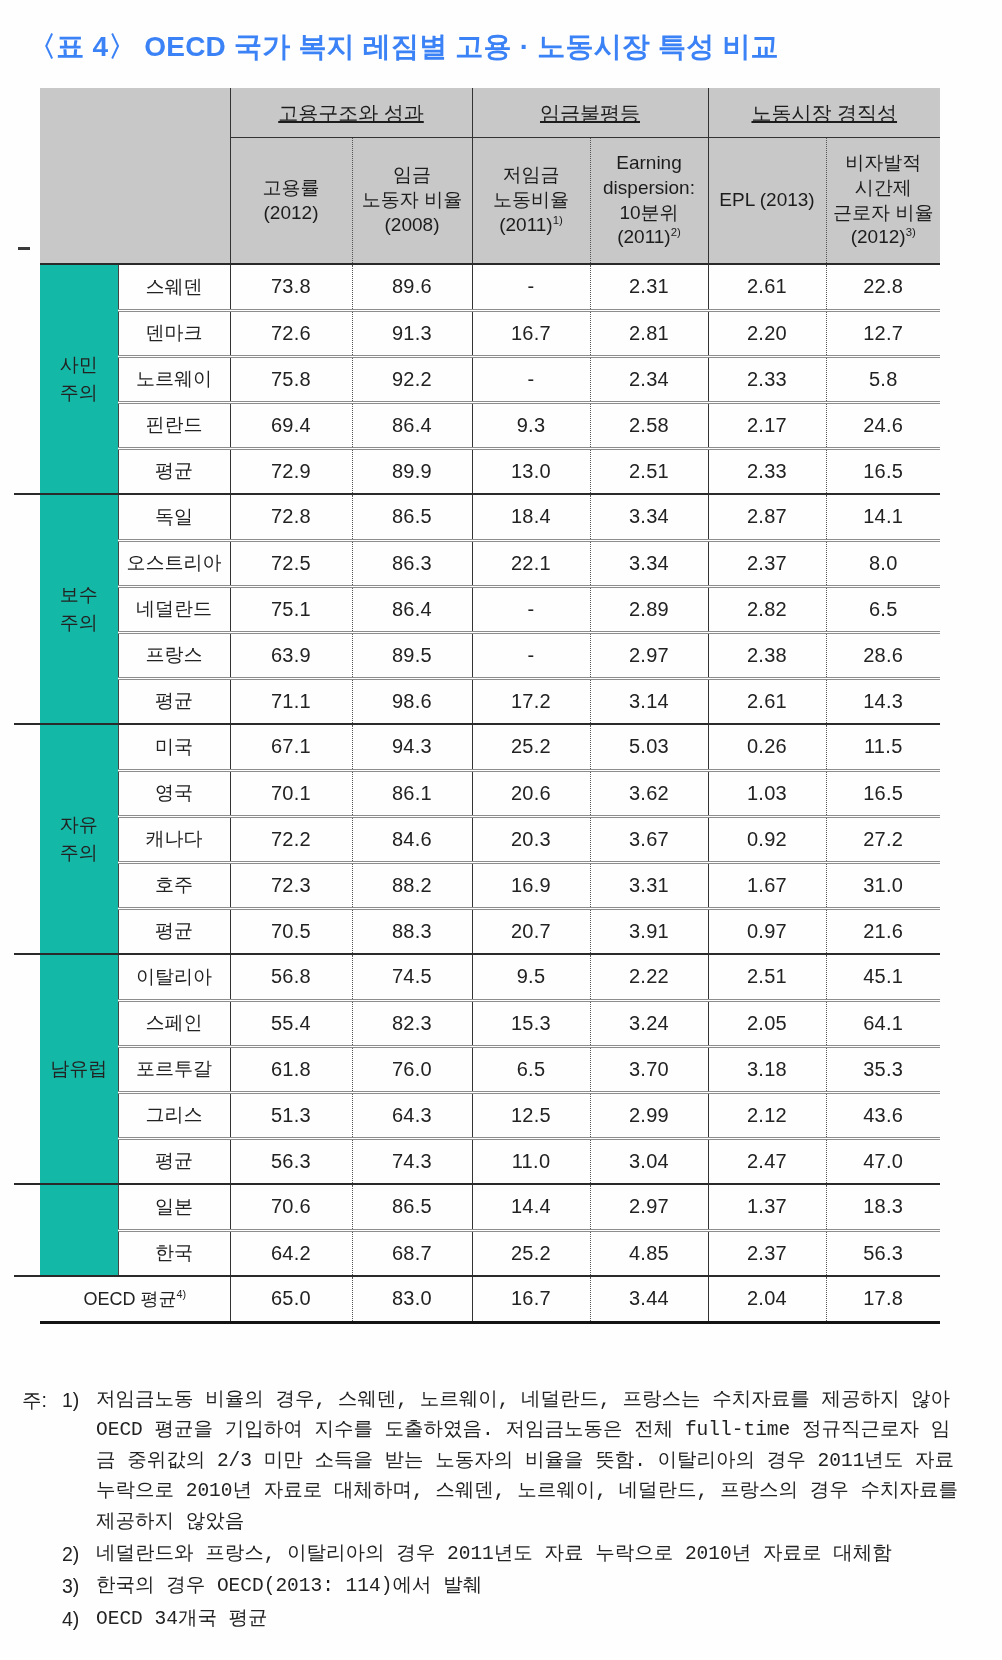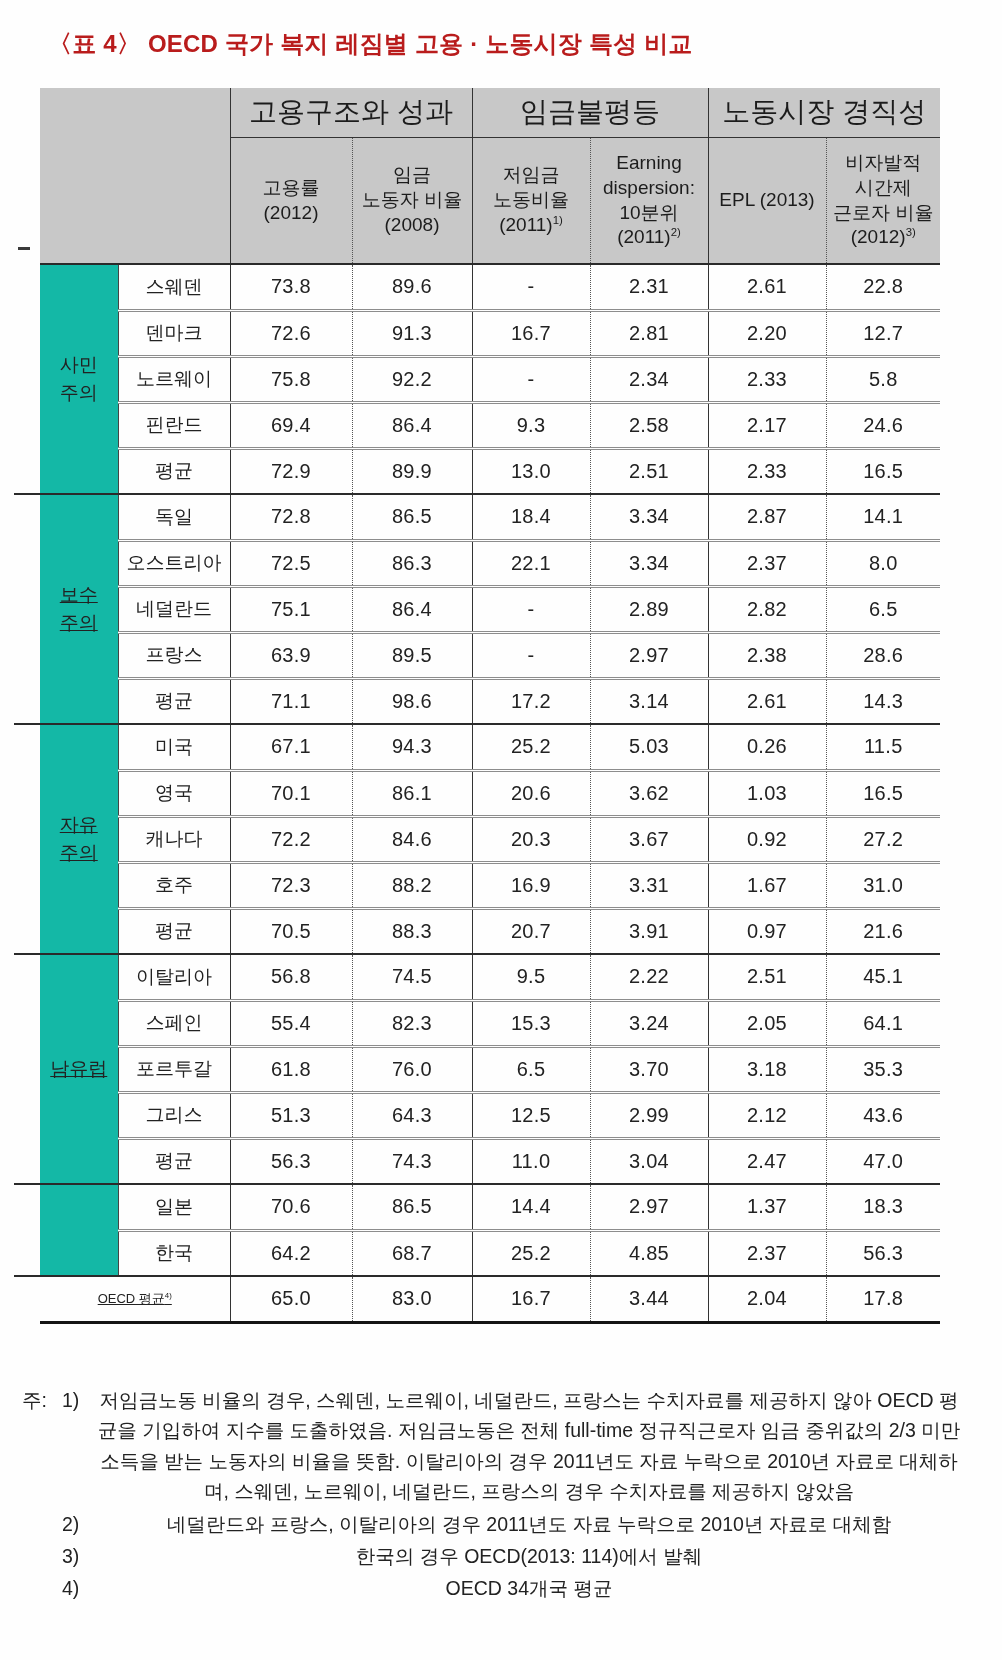--- a/index.html
+++ b/index.html
@@ -3,71 +3,71 @@
 <meta charset="utf-8">
 <style>
   html,body { margin:0; padding:0; }
   body {
     width:1002px; height:1660px; position:relative;
     background:#fefefe; color:#1d1d1d;
     font-family:"Liberation Sans","DejaVu Sans",sans-serif;
     overflow:hidden;
   }
   .caption {
-    position:absolute; left:48px; top:28px;
-    font-size:24px; font-weight:bold; letter-spacing:0.2px; color:#b91c1c;
+    position:absolute; left:28px; top:28px;
+    font-size:28px; font-weight:bold; letter-spacing:0.2px; color:#3b82f6;
   }
   .scan-dash {
     position:absolute; left:18px; top:247px; width:12px; height:3px; background:#3a3a3a;
   }
   table.main {
     position:absolute; left:40px; top:88px;
     border-collapse:collapse; table-layout:fixed; width:900px;
     font-size:20px; color:#222;
   }
   table.main th, table.main td { padding:0; vertical-align:middle; text-align:center; }
   thead th {
     background:#c8c8c8; font-weight:normal; color:#1c1c1c;
     font-size:19px; line-height:1.3;
   }
-  thead tr.cg-row th { height:49px; font-size:28px; }
+  thead tr.cg-row th { height:49px; font-size:20px;text-decoration:underline; }
   thead tr.sub-row th { height:125px; }
   .pre { white-space:pre-line; }
   sup { font-size:0.6em; line-height:0; }
   
   .corner { border-right:1.5px solid #333; }
   .bl-s { border-left:1.5px solid #333; }
   .bl-d { border-left:1px dotted #555; }
   td.country { border-left:1px solid #444;margin-top:40px; }
   
   thead tr.cg-row th.cg { border-bottom:1.5px solid #333; }
   thead tr.sub-row th, thead th.corner { border-bottom:1.5px solid #333; }
   tbody tr.inner > * { border-top:3px double #8d8d8d; }
   tbody tr.group-start > * { border-top:2px solid #2a2a2a; }
   tbody tr.summary > * { border-bottom:3.5px solid #141414; }
   tbody tr { height:46px; }
   tbody th.group-label {
     font-weight:normal; background:#14b8a6; font-size:19px; line-height:1.45;
   }
-  tbody tr.group-start:not(.no-overhang) > :first-child { position:relative;text-decoration:underline; }
+  tbody tr.group-start:not(.no-overhang) > :first-child { position:relative; }
   tbody tr.group-start:not(.no-overhang) > :first-child::before {
     content:""; position:absolute; left:-26px; top:-2px; width:26px; height:2px; background:#2a2a2a;
   }
   td.country { font-size:19px; }
   td.val { font-size:20px; letter-spacing:0.3px; }
-  th.summary-label { font-weight:normal; font-size:13px; }
+  th.summary-label { font-weight:normal; font-size:18px; }
   
   .notes {
     position:absolute; left:22px; top:1385px; width:940px;
     font-size:19.5px; color:#222;
   }
   .note-item { display:grid; grid-template-columns:40px 34px 1fr; line-height:1.56; margin-bottom:2px; }
   .note-prefix { text-align:left; }
   .note-num { text-align:left; }
-  .note-text { text-align:center; }
+  .note-text { text-align:left;font-family:Liberation Mono, monospace; }
 </style>
 </head>
 <body>
 
 <div class="caption">〈표 4〉 OECD 국가 복지 레짐별 고용 · 노동시장 특성 비교</div>
 <div class="scan-dash"></div>
 
 <table class="main">
   <colgroup>
     <col style="width:78px">

